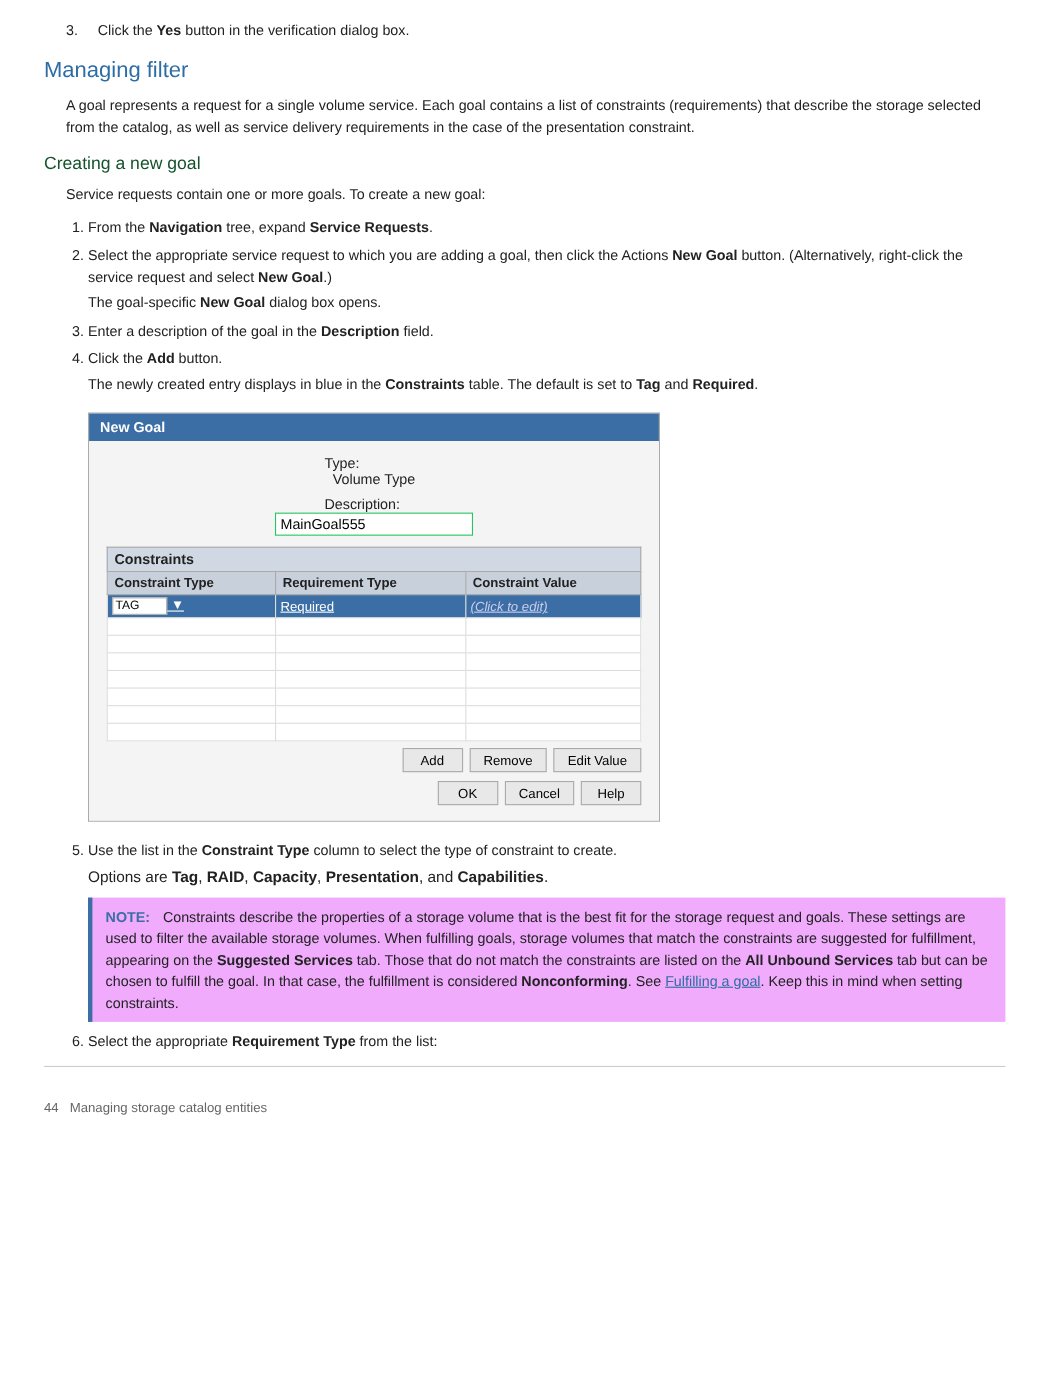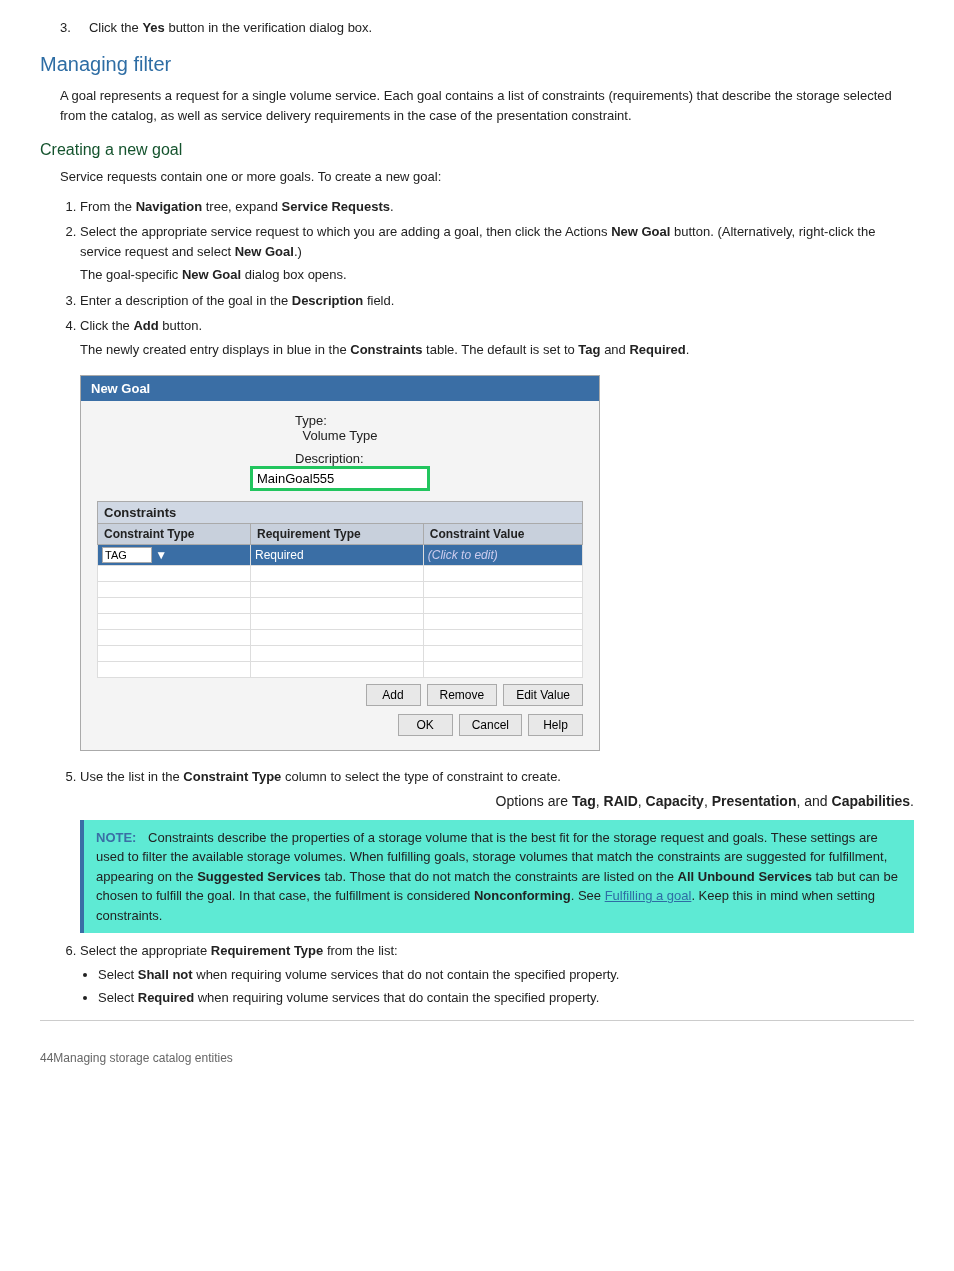--- a/index.html
+++ b/index.html
@@ -92,21 +92,21 @@
     .dialog-field-label {
       width: 90px;
       font-size: 13px;
       color: #222;
     }
     .dialog-field-value {
       font-size: 13px;
       color: #222;
     }
     .dialog-field-input {
-      border: 3px solid #22c55e;
+      border: 1px solid #22c55e;
       background: #fff;
       padding: 2px 4px;
       font-size: 13px;
       width: 180px;
     }
 
     
     .constraints-section {
       margin-top: 10px;
     }
@@ -130,20 +130,21 @@
       border: 1px solid #aaa;
       padding: 3px 6px;
       font-size: 12px;
       font-weight: bold;
       text-align: left;
     }
     .constraints-table td {
       border: 1px solid #ddd;
       padding: 2px 4px;
       font-size: 12px;
+      text-decoration: underline;
     }
     .constraints-table tr.selected-row td {
       background: #3a6ea5;
       color: #fff;
     }
     .constraints-table tr.selected-row td.italic-cell {
       font-style: italic;
       color: #cce;
     }
     .tag-dropdown {
@@ -172,27 +173,26 @@
       border: 1px solid #aaa;
       padding: 3px 12px;
       font-size: 12px;
       cursor: pointer;
       min-width: 55px;
     }
     .options-line {
       font-size: 14px;
       color: #222;
       margin: 4px 0 4px 0;
-      text-align: right;
     }
 
     
     .note-box {
       border-left: 4px solid #3a6ea5;
-      background: #5eead4;
+      background: #f0abfc;
       padding: 8px 12px;
       margin: 8px 0 8px 0;
       font-size: 13px;
       line-height: 1.5;
     }
     .note-label {
       font-weight: bold;
       color: #3a6ea5;
       margin-right: 8px;
     }
@@ -212,20 +212,21 @@
       line-height: 1.5;
     }
 
     
     .page-footer {
       margin-top: 30px;
       font-size: 12px;
       color: #666;
       display: flex;
       align-items: center;
+      gap: 10px;
     }
 
     hr.thin {
       border: none;
       border-top: 1px solid #ccc;
       margin: 12px 0;
     }
   </style>
 </head>
 <body>
@@ -366,24 +367,20 @@
 
       
       <div class="note-box">
         <span class="note-label">NOTE:</span>
         <span>Constraints describe the properties of a storage volume that is the best fit for the storage request and goals. These settings are used to filter the available storage volumes. When fulfilling goals, storage volumes that match the constraints are suggested for fulfillment, appearing on the </span><b>Suggested Services</b><span> tab. Those that do not match the constraints are listed on the </span><b>All Unbound Services</b><span> tab but can be chosen to fulfill the goal. In that case, the fulfillment is considered </span><b>Nonconforming</b><span>. See </span><a class="link-text">Fulfilling a goal</a><span>. Keep this in mind when setting constraints.</span>
       </div>
     </li>
 
     <li>
       Select the appropriate <b>Requirement Type</b> from the list:
-      <ul class="sub-list">
-        <li>Select <b>Shall not</b> when requiring volume services that do not contain the specified property.</li>
-        <li>Select <b>Required</b> when requiring volume services that do contain the specified property.</li>
-      </ul>
     </li>
   </ol>
 </div>
 
 <hr class="thin">
 <div class="page-footer">
   <span>44</span>
   <span>Managing storage catalog entities</span>
 </div>
 

